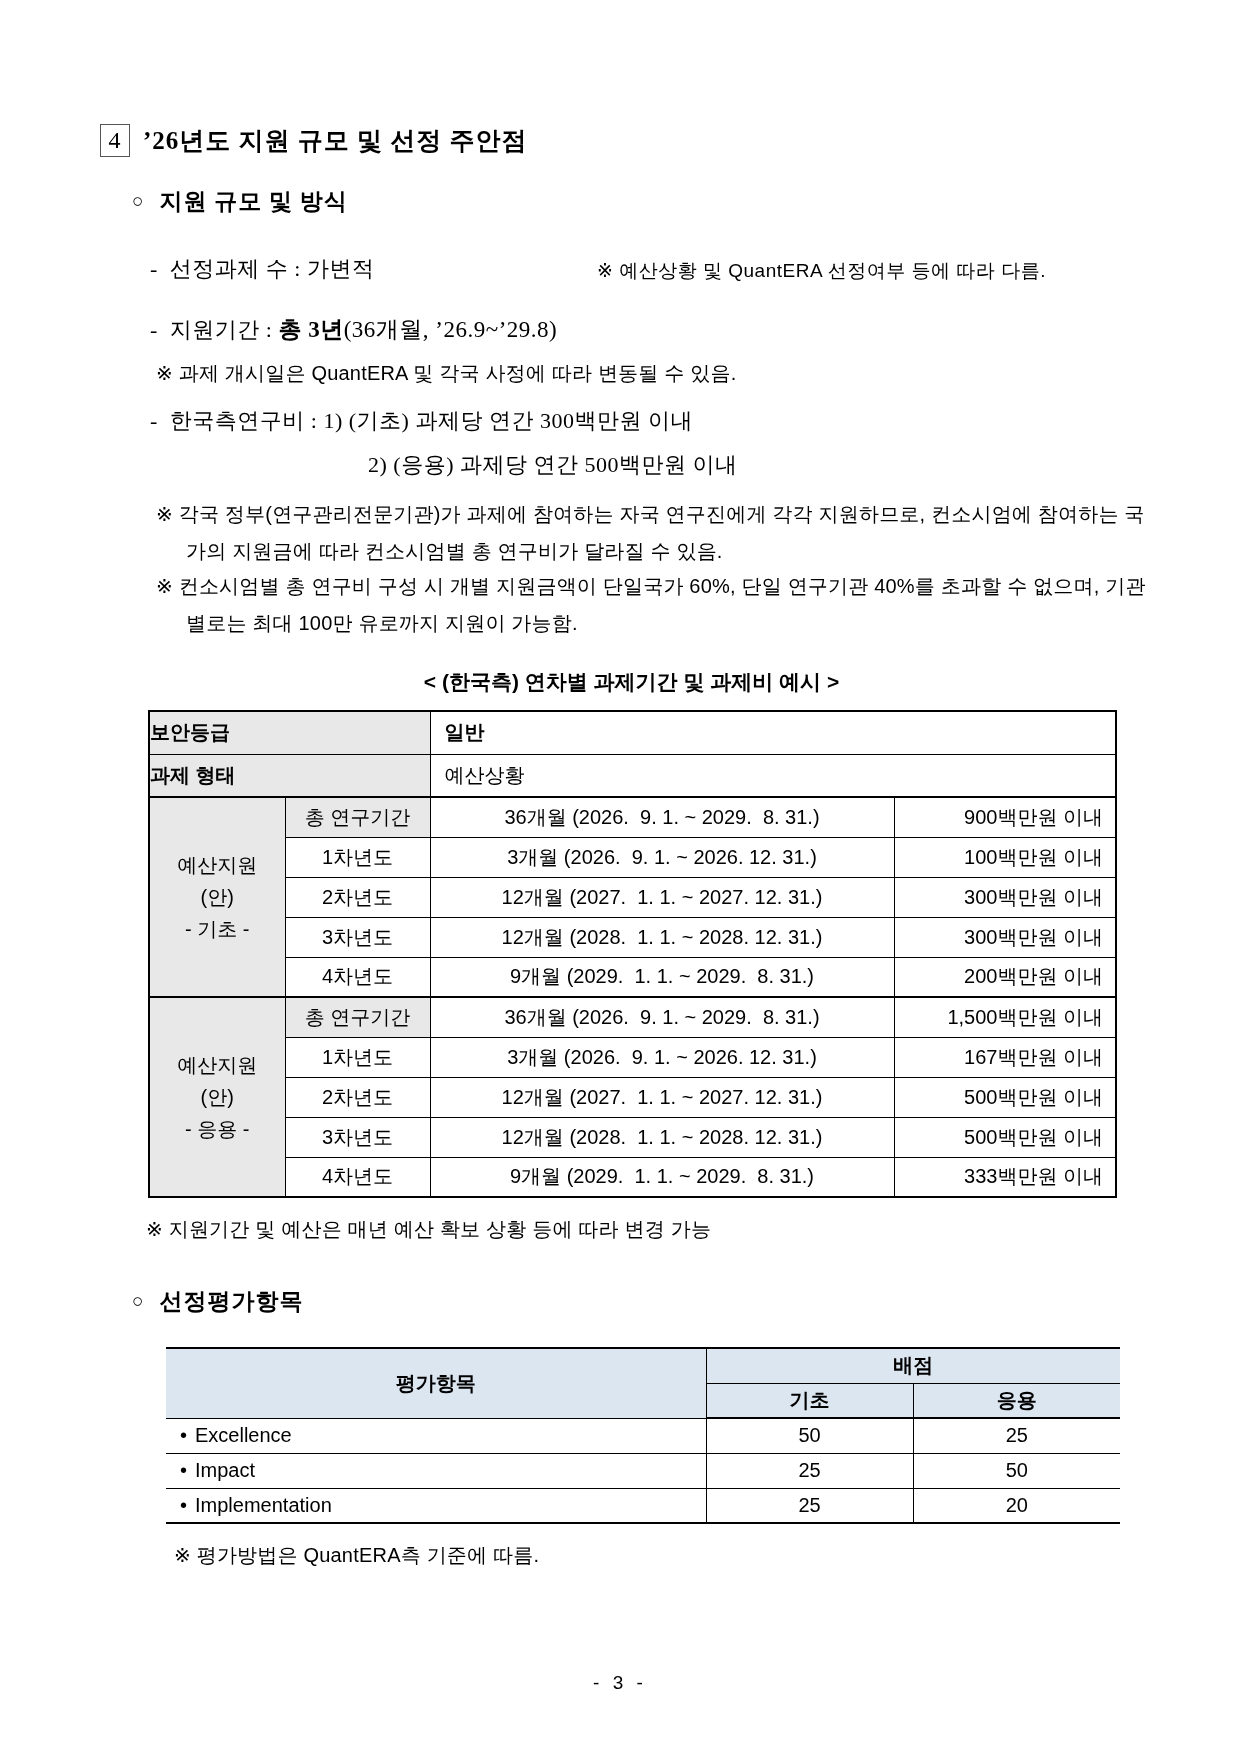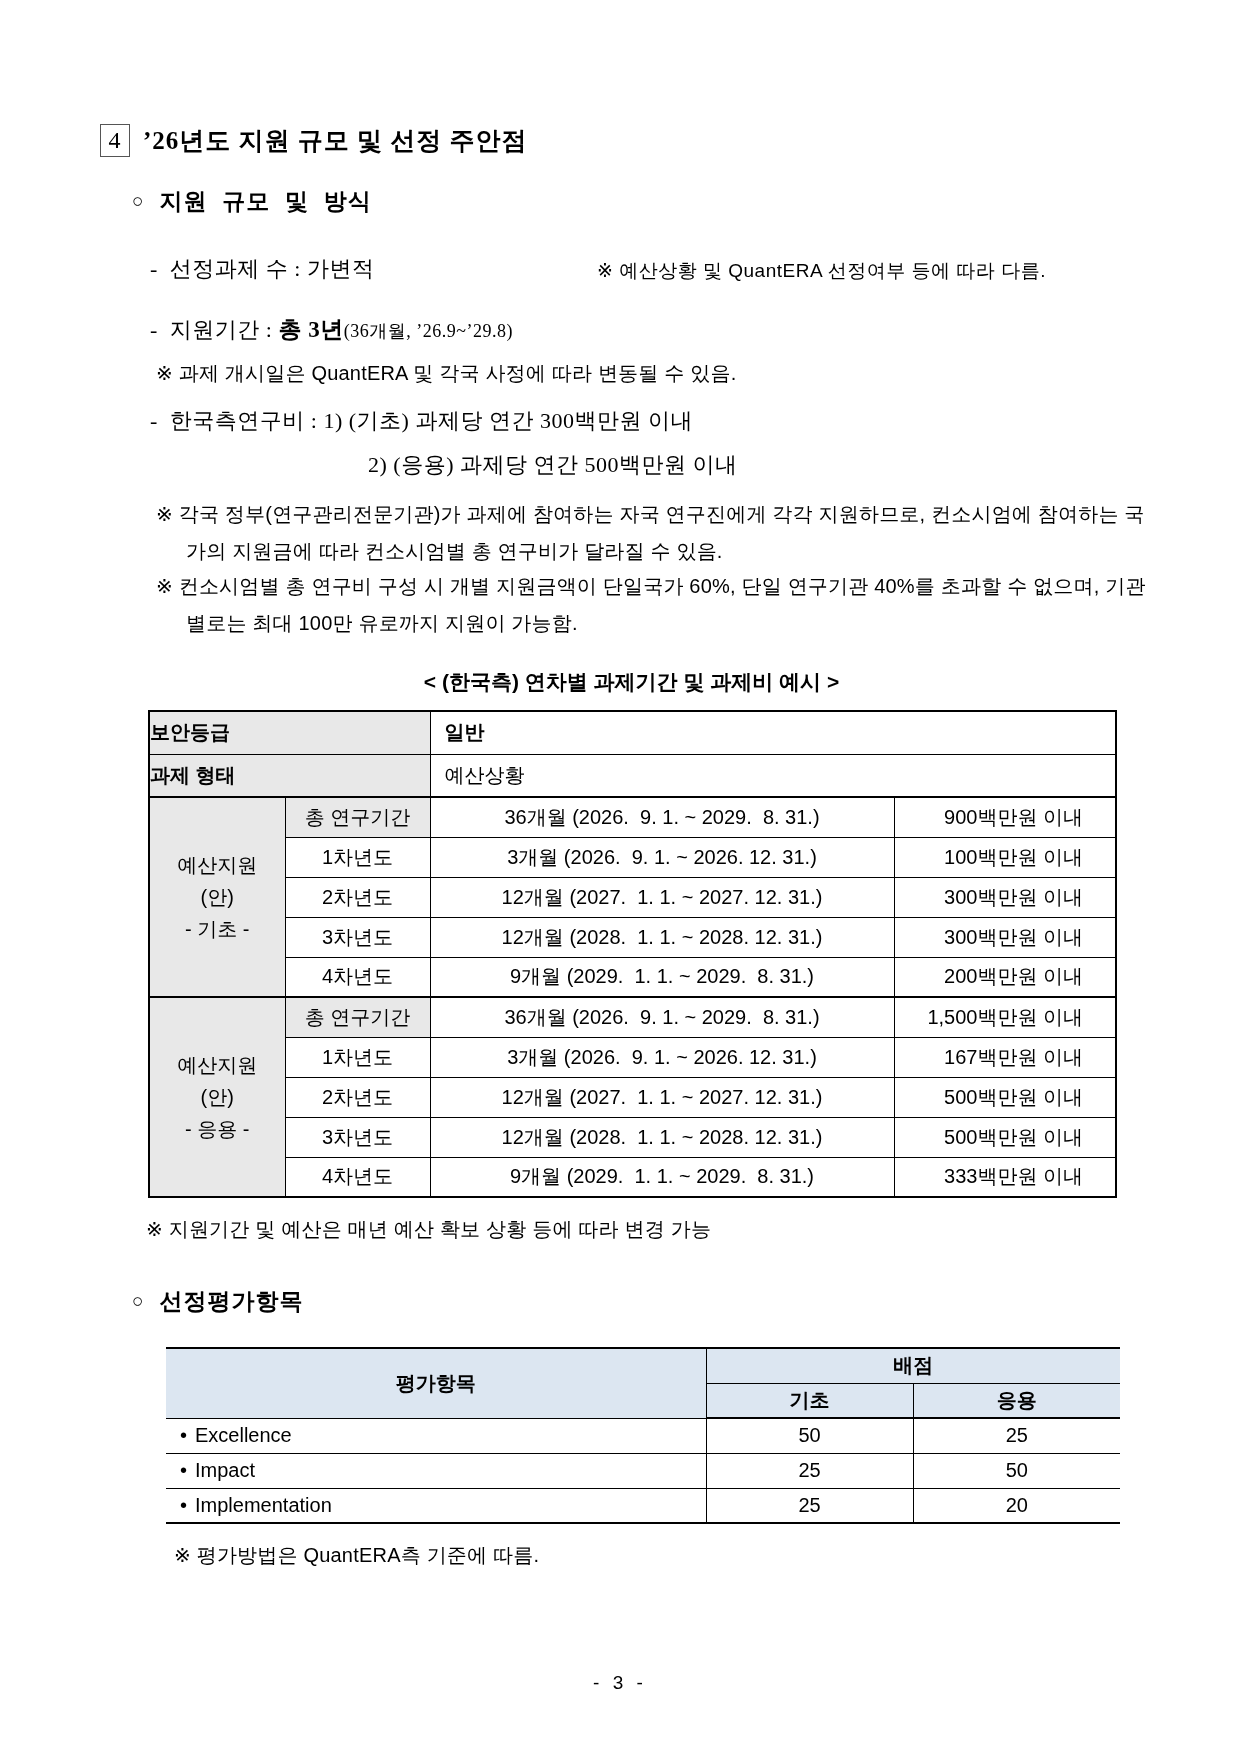--- a/index.html
+++ b/index.html
@@ -22,21 +22,21 @@
     border:1.5px solid #555; text-align:center; font-weight:normal;
     font-size:24px; margin-right:13px;
   }
   .sub-heading { font-size:23px; font-weight:bold; letter-spacing:1px; }
   .circle-bullet { font-weight:normal; font-size:19px; margin-right:15px; position:relative; top:-2px; }
 
   
   .body-line { font-size:22px; letter-spacing:0.5px; }
   .dash { margin-right:12px; }
   .bold-big { font-weight:bold; font-size:23px; }
-  .paren-small { font-size:18px; }
+  .paren-small { font-size:23px; }
   .side-note { font-family:"Liberation Sans","DejaVu Sans",sans-serif; font-size:19px; }
   .note { font-family:"Liberation Sans","DejaVu Sans",sans-serif; font-size:20px; letter-spacing:0.2px; }
   .hang { text-indent:-30px; padding-left:30px; }
   .b { font-weight:normal; }
 
   
   .tbl-title { font-family:"Liberation Sans","DejaVu Sans",sans-serif; font-size:21px; font-weight:bold; text-align:center; }
   table { border-collapse:collapse; table-layout:fixed; }
   .tbl1 { width:967px; border:2px solid #000; }
   .tbl1 td {
@@ -46,21 +46,21 @@
   }
   .tbl1 tr.hrow { height:43px; }
   .tbl1 tr.drow { height:40px; }
   .shade { background:#e8e8e8; }
   .c-label { font-weight:bold; }
   .c-value { text-align:left; padding-left:14px; font-weight:bold; }
   .c-value2 { text-align:left; padding-left:14px; }
   .c-group { text-align:center; line-height:32px; }
   .c-year { text-align:center; }
   .c-dur { text-align:center; white-space:pre; }
-  .c-amt { text-align:right; padding-right:32px; }
+  .c-amt { text-align:right; padding-right:12px; }
   tr.group-sep td { border-top:2px solid #000; }
 
   
   .tbl2 { width:954px; border-top:2px solid #000; border-bottom:2px solid #000; }
   .tbl2 td {
     border:1px solid #000;
     font-family:"Liberation Sans","DejaVu Sans",sans-serif;
     font-size:20px; vertical-align:middle; text-align:center;
   }
   .tbl2 td:first-child { border-left:none; }
@@ -76,21 +76,21 @@
 </head>
 <body>
 
 <div class="page">
 
   <div class="abs doc-heading" style="top:124px; left:100px;">
     <span class="num-box">4</span>
     <span>’26년도 지원 규모 및 선정 주안점</span>
   </div>
 
-  <div class="abs sub-heading" style="top:186px; left:132px;font-family:Liberation Mono, monospace;">
+  <div class="abs sub-heading" style="top:186px; left:132px;">
     <span class="circle-bullet">○</span><span>지원 규모 및 방식</span>
   </div>
 
   <div class="abs body-line" style="top:254px; left:150px; width:980px;">
     <span class="dash">-</span><span>선정과제 수 : 가변적</span>
     <span class="side-note abs" style="left:447px; top:4px;">※ 예산상황 및 QuantERA 선정여부 등에 따라 다름.</span>
   </div>
 
   <div class="abs body-line" style="top:314px; left:150px;">
     <span class="dash">-</span><span>지원기간 : </span><span class="bold-big">총 3년</span><span class="paren-small">(36개월, ’26.9~’29.8)</span>

